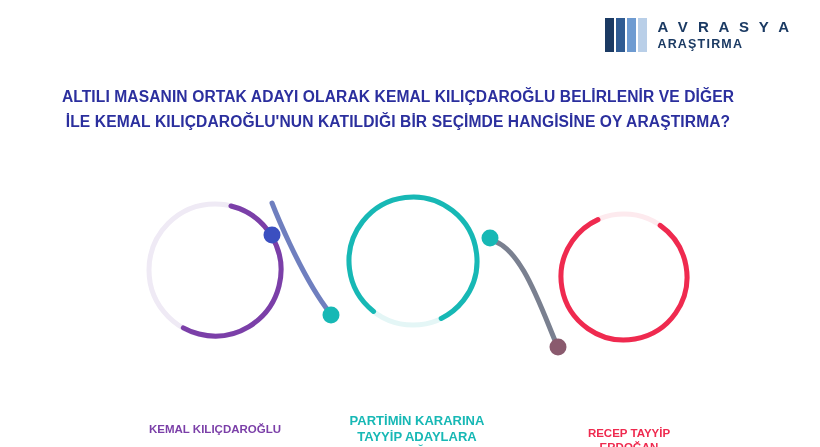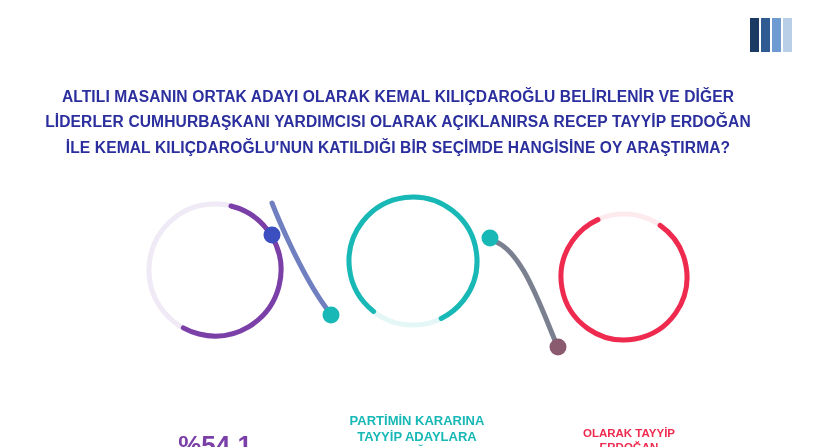--- a/index.html
+++ b/index.html
@@ -120,25 +120,28 @@
 </head>
 <body>
 
 <div id="logo-area">
   <div id="logo-bars">
     <span style="background:#1b3a63;"></span>
     <span style="background:#2f5b92;"></span>
     <span style="background:#6e9bd1;"></span>
     <span style="background:#b9cfe8;"></span>
   </div>
+  <div id="logo-text">
+    <div class="l1">A V R A S Y A</div>
+    <div class="l2">ARAŞTIRMA</div>
+  </div>
 </div>
 
 <div id="title">
   <span class="tline">ALTILI MASANIN ORTAK ADAYI OLARAK KEMAL KILIÇDAROĞLU BELİRLENİR VE DİĞER</span>
-  <span class="tline">LİDERLER CUMHURBAŞKANI YARDIMCISI OLARAK AÇIKLANIRSA RECEP TAYYİP ERDOĞAN</span>
   <span class="tline">İLE KEMAL KILIÇDAROĞLU'NUN KATILDIĞI BİR SEÇİMDE HANGİSİNE OY ARAŞTIRMA?</span>
 </div>
 
 <div id="chart">
 
   <svg width="820" height="200" viewBox="0 0 820 200">
 
     <path d="M 272 18 C 272 18, 300 90, 330 128" fill="none" stroke="#6f7fbf" stroke-width="5" stroke-linecap="round"></path>
     <path d="M 490 55 C 520 60, 540 120, 556 158" fill="none" stroke="#7a8090" stroke-width="5" stroke-linecap="round"></path>
 
@@ -150,29 +153,30 @@
     <circle cx="413" cy="76" r="64" fill="none" stroke="#17b8b5" stroke-width="5" stroke-linecap="round" stroke-dasharray="330 73" stroke-dashoffset="0" transform="rotate(128 413 76)"></circle>
     <circle cx="331" cy="130" r="8.5" fill="#17b8b5"></circle>
     <circle cx="490" cy="53" r="8.5" fill="#17b8b5"></circle>
 
     <circle cx="624" cy="92" r="63" fill="none" stroke="#fdeaee" stroke-width="5"></circle>
     <circle cx="624" cy="92" r="63" fill="none" stroke="#ef2a4f" stroke-width="5" stroke-linecap="round" stroke-dasharray="330 66" stroke-dashoffset="0" transform="rotate(-55 624 92)"></circle>
     <circle cx="558" cy="162" r="8.5" fill="#8a5a6e"></circle>
   </svg>
 
   <div class="ring-label" id="label-0">
+    <div class="name">KEMAL KILIÇDAROĞLU</div>
     <div class="value">%54,1</div>
   </div>
 
   <div class="ring-label" id="label-1">
     <div class="name">PARTİMİN KARARINA</div>
     <div class="name">TAYYİP ADAYLARA BAĞLI</div>
     <div class="name">KARARSIZIM</div>
 
   </div>
 
   <div class="ring-label" id="label-2">
-    <div class="name">OLARAK TAYYİP</div>
+    <div class="name">RECEP TAYYİP</div>
     <div class="name">ERDOĞAN</div>
 
   </div>
 
 </div>
 
 </body></html>

